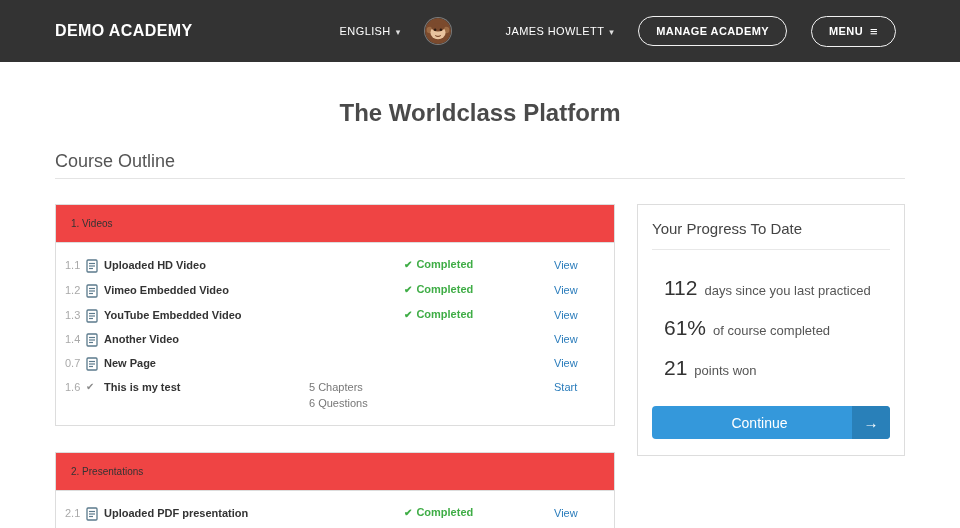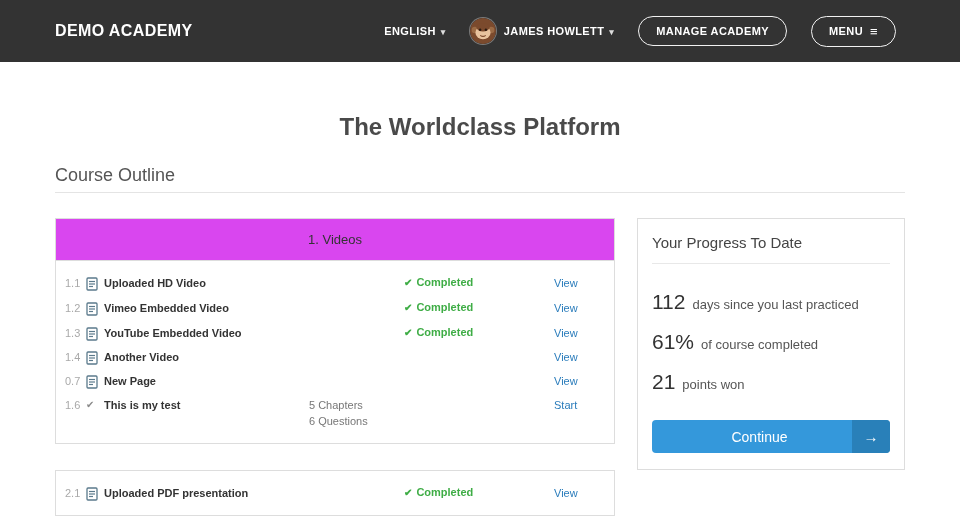--- a/index.html
+++ b/index.html
@@ -4,67 +4,67 @@
 <style>
   * { margin:0; padding:0; box-sizing:border-box; }
   html,body { width:960px; height:528px; overflow:hidden; background:#ffffff;
     font-family:"Liberation Sans", sans-serif; color:#333; }
 
   
   .navbar { height:62px; background:#333333; display:flex; align-items:center;
     justify-content:space-between; padding:0 64px 0 55px; }
   .brand { color:#fff; font-size:16px; font-weight:bold; letter-spacing:.4px; }
   .nav-right { display:flex; align-items:center; gap:24px; }
-  .nav-link { color:#fff; font-size:11px; font-weight:bold; letter-spacing:.4px;
-    display:flex; align-items:flex-end; gap:5px; cursor:pointer; }
+  .nav-link { color:#fff; font-size:11px; font-weight:normal; letter-spacing:.4px;
+    display:flex; align-items:flex-end; gap:5px; cursor:pointer;margin-left:47px; }
   .caret { font-size:9px; color:#ddd; }
   .user-block { display:flex; align-items:center; gap:8px; }
   .avatar { width:26px; height:26px; border-radius:50%; overflow:hidden;
     box-shadow:0 0 0 1px rgba(255,255,255,.35); display:block; }
   .pill-btn { border:1px solid #f2f2f2; border-radius:17px; padding:8px 17px;
     color:#fff; font-size:11px; font-weight:bold; letter-spacing:.4px; background:transparent;
     display:flex; align-items:center; gap:7px; cursor:pointer; font-family:inherit; }
   .hamburger { font-size:13px; line-height:1; }
 
   
   .page-title { text-align:center; font-size:24px; font-weight:bold; color:#4a4a4a;
-    margin:51px 0 24px; }
+    margin:37px 0 24px; }
   .container { width:850px; margin:0 auto; }
   .outline-title { font-size:18px; color:#555; font-weight:400; margin-bottom:6px; }
   .outline-rule { border:none; border-top:1px solid #e4e4e4; margin-bottom:25px; }
 
   
   .cols { display:flex; gap:22px; align-items:flex-start; }
   .col-left { width:560px; display:flex; flex-direction:column; gap:26px; }
   .col-right { width:268px; }
 
   
   .card { border:1px solid #ddd; background:#fff; }
-  .card-header { background:#d946ef; border-bottom:1px solid #ddd; padding:13px 15px;
-    font-size:13px; color:#333;text-align:center; }
+  .card-header { background:#ef4444; border-bottom:1px solid #ddd; padding:13px 15px;
+    font-size:10px; color:#333; }
   .card-body { padding:9px 0 10px; }
   .row { display:flex; align-items:flex-end; padding:4px 12px 4px 9px; line-height:16px; }
   .row.multi { align-items:flex-start; }
   .c-num { width:21px; font-size:11px; color:#a9a9a9; flex:none; }
   .c-icon { width:18px; flex:none; display:flex; align-items:center; }
   .c-icon svg { display:block; }
   .gray-check { color:#8a8a8a; font-size:10px; }
   .c-title { width:205px; flex:none; font-size:11px; font-weight:bold; color:#333; }
   .c-meta { width:95px; flex:none; font-size:11px; color:#777; }
   .c-meta div { line-height:16px; }
   .c-status { flex:1; font-size:11px; color:#3fad46; font-weight:bold; }
   .c-status .check { margin-right:4px; font-size:10px; }
   .c-action { width:48px; flex:none; font-size:11px; color:#2a7cbb; text-decoration:none;
     cursor:pointer; }
 
   
   .progress-card { border:1px solid #ddd; background:#fff; padding:15px 14px 16px; }
   .progress-title { font-size:15px; color:#444; }
   .progress-rule { border:none; border-top:1px solid #e8e8e8; margin:12px 0 0; }
-  .stats { margin-top:26px; }
+  .stats { margin-top:26px;margin-left:12px; }
   .stat { display:flex; align-items:baseline; gap:7px; margin-bottom:16px; }
   .stat-value { font-size:21px; color:#333; }
   .stat-label { font-size:13px; color:#555; }
   .continue-btn { margin-top:26px; width:100%; display:flex; align-items:stretch;
     border:none; border-radius:4px; overflow:hidden; background:#3498db; cursor:pointer;
     height:33px; padding:0; font-family:inherit; }
   .continue-label { flex:1; color:#fff; font-size:14px; display:flex; align-items:center;
     justify-content:center;margin-left:15px; }
   .continue-arrow { width:38px; background:#2980b9; color:#fff; font-size:15px;
     font-weight:bold; display:flex; align-items:center; justify-content:center; }
@@ -208,20 +208,21 @@
               <div>6 Questions</div>
             </span>
             <span class="c-status"></span>
             <a class="c-action">Start</a>
           </div>
 
         </div>
       </div>
 
       <div class="card">
+        <div class="card-header">2. Presentations</div>
         <div class="card-body">
 
           <div class="row">
             <span class="c-num">2.1</span>
             <span class="c-icon">
                 <svg width="12" height="14">
                   <use href="#icon-doc"></use>
                 </svg>
               </span>
             <span class="c-title">Uploaded PDF presentation</span>

